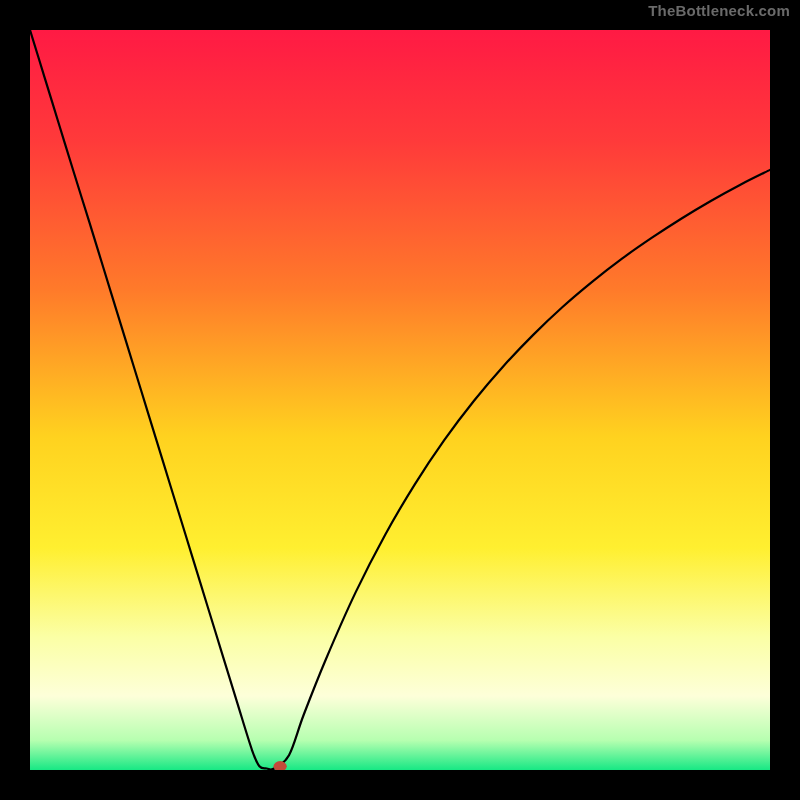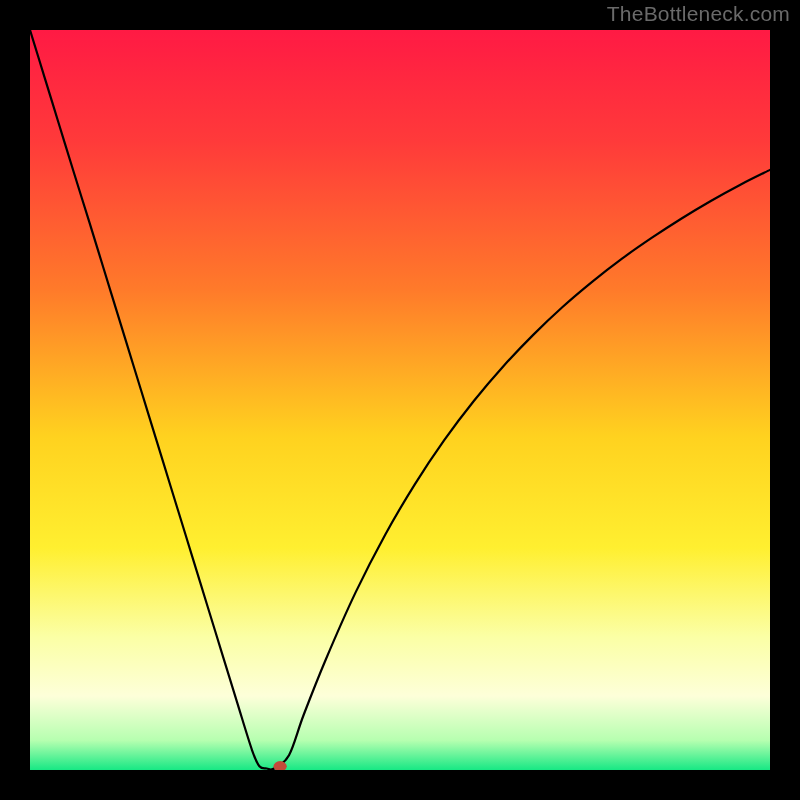--- a/index.html
+++ b/index.html
@@ -17,22 +17,22 @@
     top: 0;
     width: 800px;
     height: 800px;
     background: #000;
   }
   .watermark {
     position: absolute;
     top: 2px;
     right: 10px;
     color: #6a6a6a;
-    font-size: 21px;
-    font-weight: 400;
+    font-size: 15px;
+    font-weight: 700;
     letter-spacing: 0.2px;
     user-select: none;
   }
   .plot-wrap {
     position: absolute;
     left: 30px;
     top: 30px;
     width: 740px;
     height: 740px;
   }

